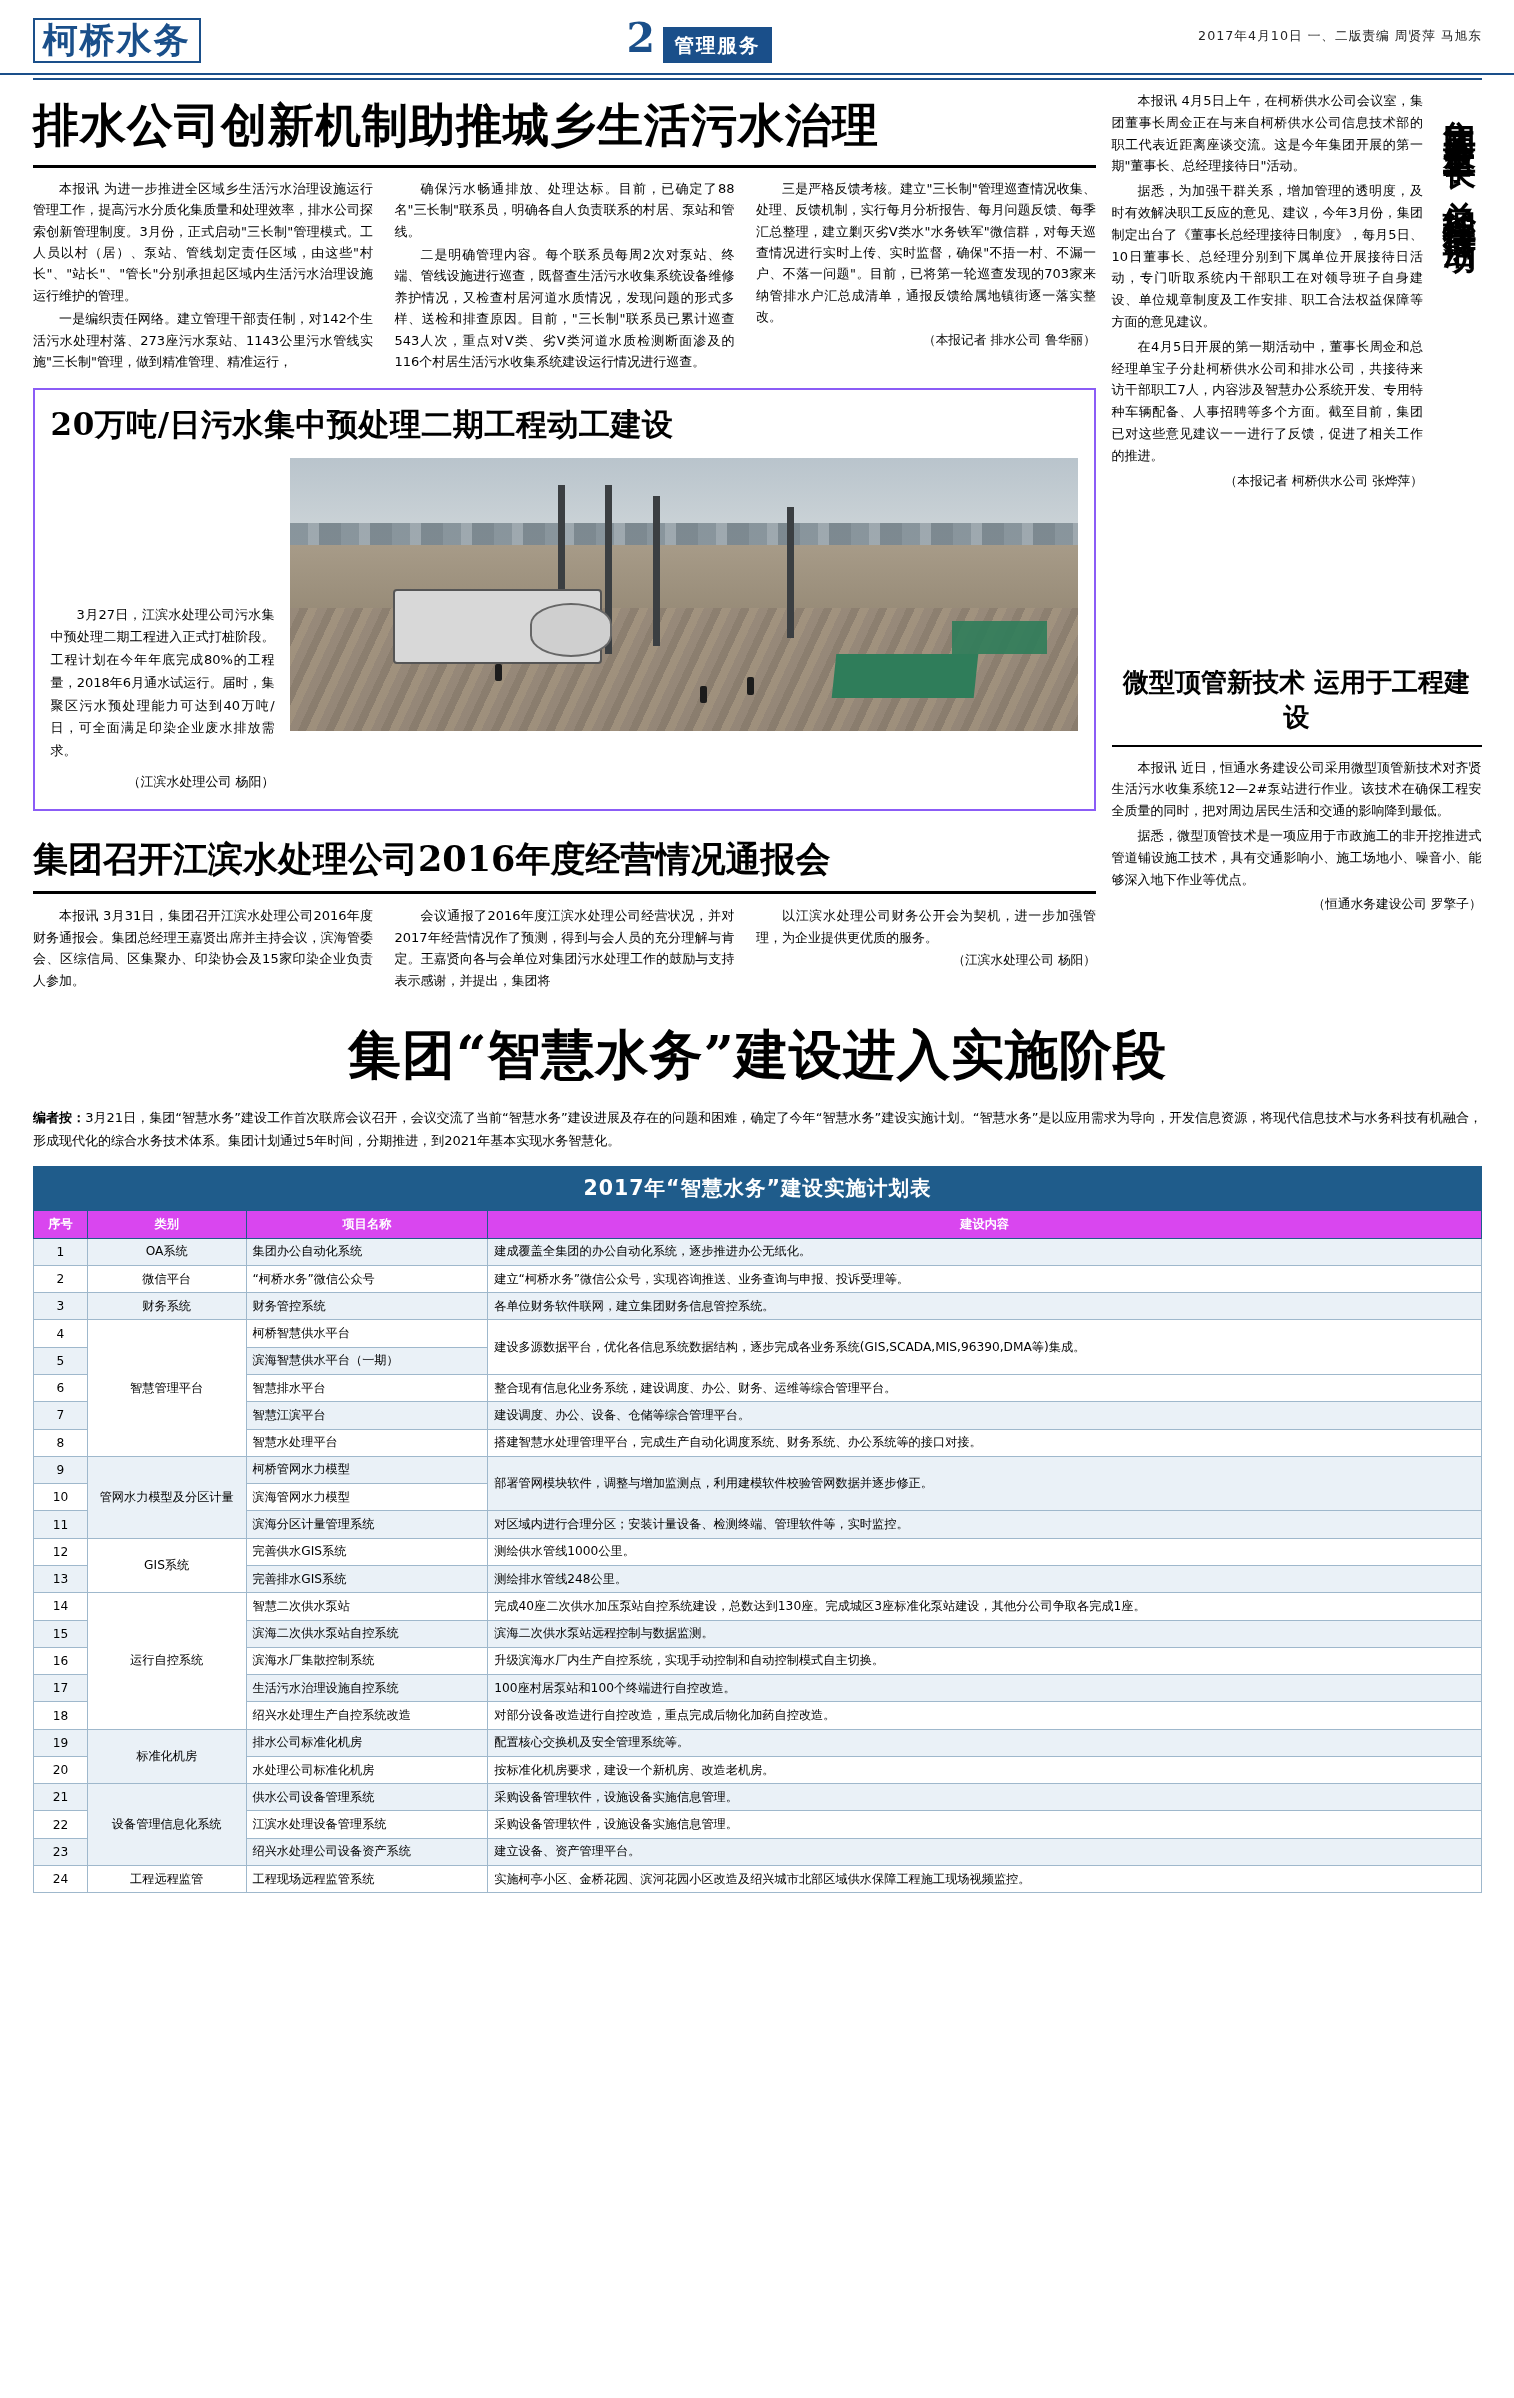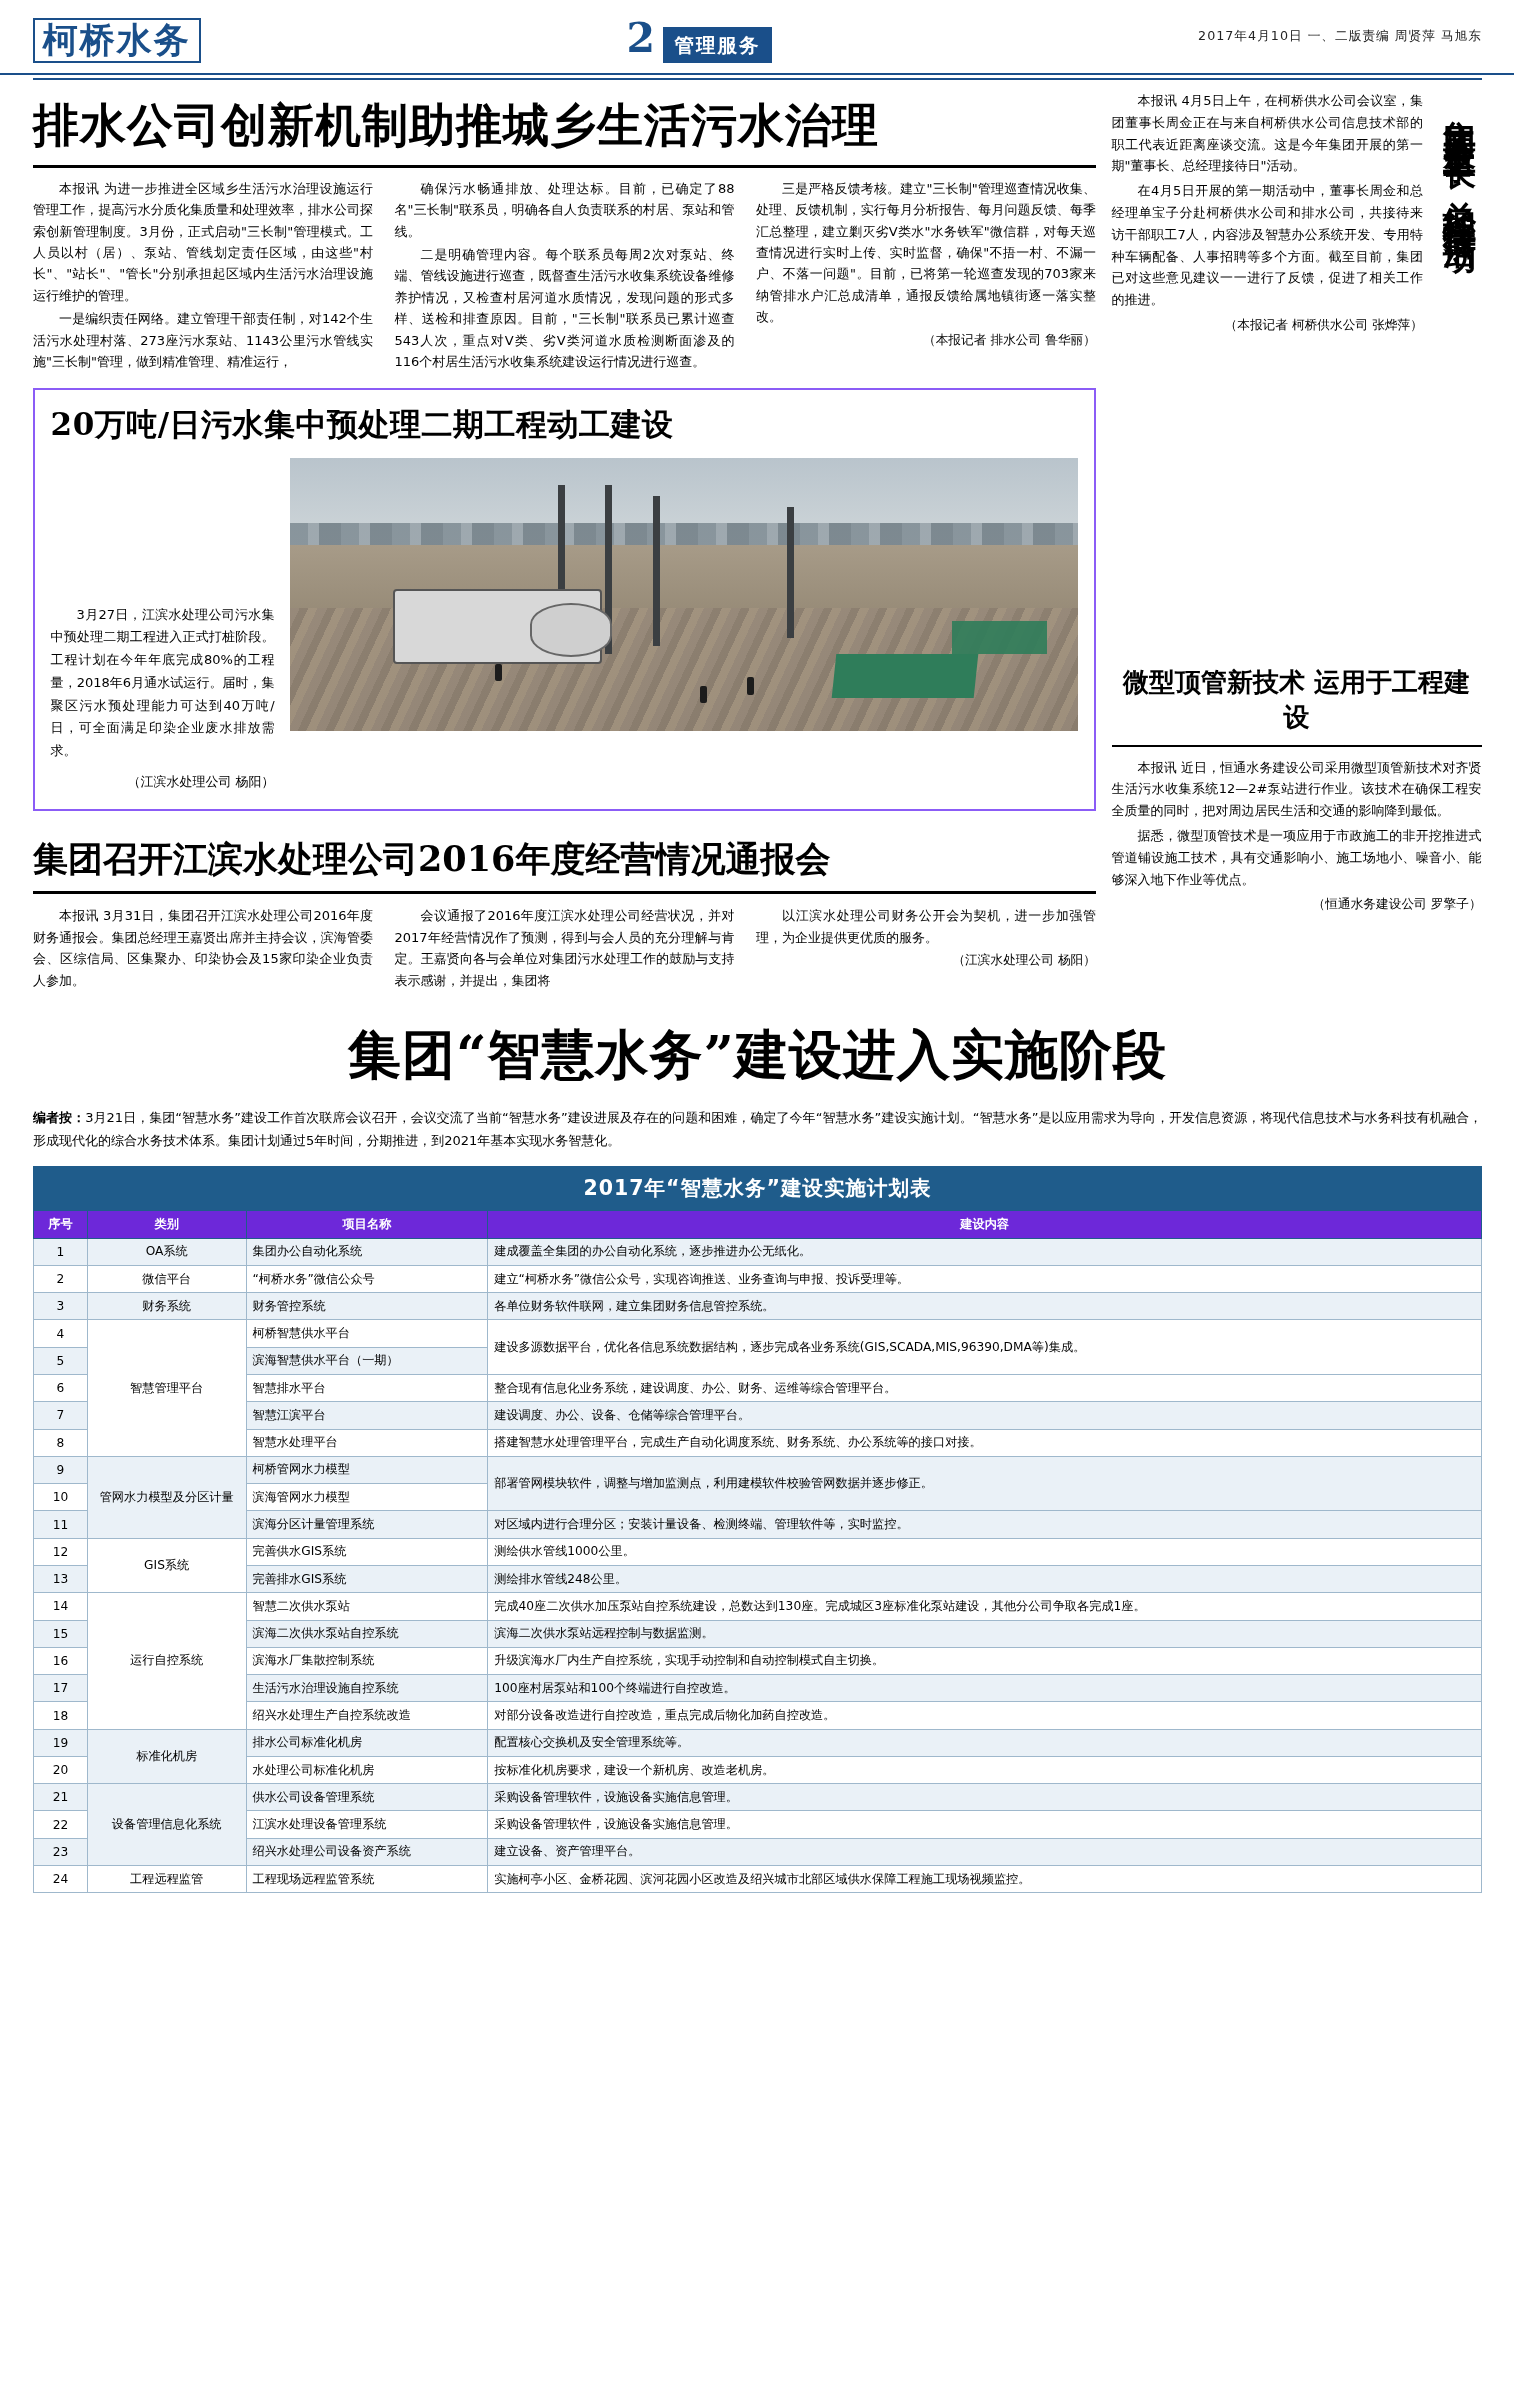--- a/index.html
+++ b/index.html
@@ -62,21 +62,21 @@
 
   
   .big-headline{font-family:"DejaVu Serif",serif;font-weight:bold;font-size:53px;text-align:center;margin:29px 0 13.7px 0;letter-spacing:1px;}
   .editor-note{font-size:13px;line-height:1.8;text-align:justify;padding:0 33px;}
   .editor-note .tag{font-weight:bold;}
 
   
   .table-wrap{padding:13.7px 33px 29px 33px;}
   table{width:100%;border-collapse:collapse;font-size:12.2px;}
   table caption{background:#1f5c8b;color:#fff;font-size:20.5px;font-weight:bold;padding:7.8px 0;letter-spacing:1px;}
-  th{background:#6d28d9;color:#fff;font-weight:bold;padding:4.9px 3.9px;border:1px solid #1f5c8b;}
+  th{background:#d946ef;color:#fff;font-weight:bold;padding:4.9px 3.9px;border:1px solid #1f5c8b;}
   td{border:1px solid #9fb8cc;padding:2.9px 5.9px;height:20.5px;}
   tbody tr:nth-child(odd){background:#eaf1f7;}
   tbody tr:nth-child(even){background:#ffffff;}
   td.c{text-align:center;}
   .col-no{width:41px;} .col-cat{width:146px;} .col-name{width:229px;}
 </style>
 </head>
 <body>
 
 <div class="page">
@@ -141,20 +141,21 @@
         <p>以江滨水处理公司财务公开会为契机，进一步加强管理，为企业提供更优质的服务。</p>
         <p class="byline">（江滨水处理公司   杨阳）</p>
       </div>
 
     </div>
 
     <div class="right-col">
       <div class="vert-title">集团开展董事长、总经理接待日活动</div>
       <div class="rcol-text">
         <p>本报讯 4月5日上午，在柯桥供水公司会议室，集团董事长周佥正在与来自柯桥供水公司信息技术部的职工代表近距离座谈交流。这是今年集团开展的第一期"董事长、总经理接待日"活动。</p>
+        <p>据悉，为加强干群关系，增加管理的透明度，及时有效解决职工反应的意见、建议，今年3月份，集团制定出台了《董事长总经理接待日制度》，每月5日、10日董事长、总经理分别到下属单位开展接待日活动，专门听取系统内干部职工在对领导班子自身建设、单位规章制度及工作安排、职工合法权益保障等方面的意见建议。</p>
         <p>在4月5日开展的第一期活动中，董事长周佥和总经理单宝子分赴柯桥供水公司和排水公司，共接待来访干部职工7人，内容涉及智慧办公系统开发、专用特种车辆配备、人事招聘等多个方面。截至目前，集团已对这些意见建议一一进行了反馈，促进了相关工作的推进。</p>
         <p class="byline">（本报记者   柯桥供水公司   张烨萍）</p>
       </div>
       <div style="clear:both"></div>
       <div class="mini-head">微型顶管新技术
 运用于工程建设</div>
       <div class="hr-black"></div>
       <div class="rcol-text">
         <p>本报讯 近日，恒通水务建设公司采用微型顶管新技术对齐贤生活污水收集系统12—2#泵站进行作业。该技术在确保工程安全质量的同时，把对周边居民生活和交通的影响降到最低。</p>
         <p>据悉，微型顶管技术是一项应用于市政施工的非开挖推进式管道铺设施工技术，具有交通影响小、施工场地小、噪音小、能够深入地下作业等优点。</p>

